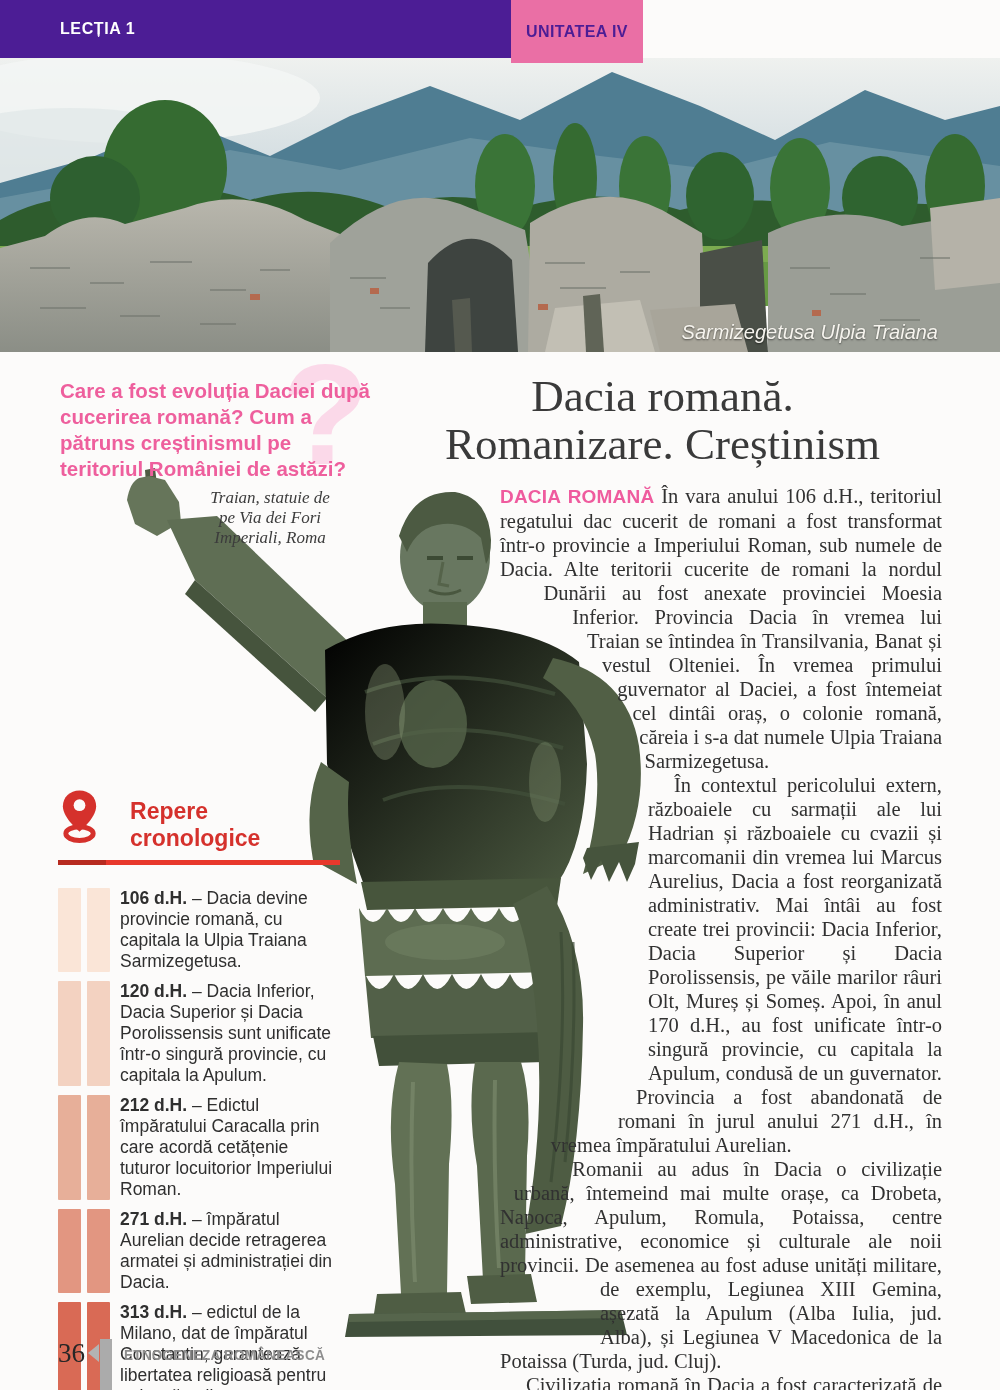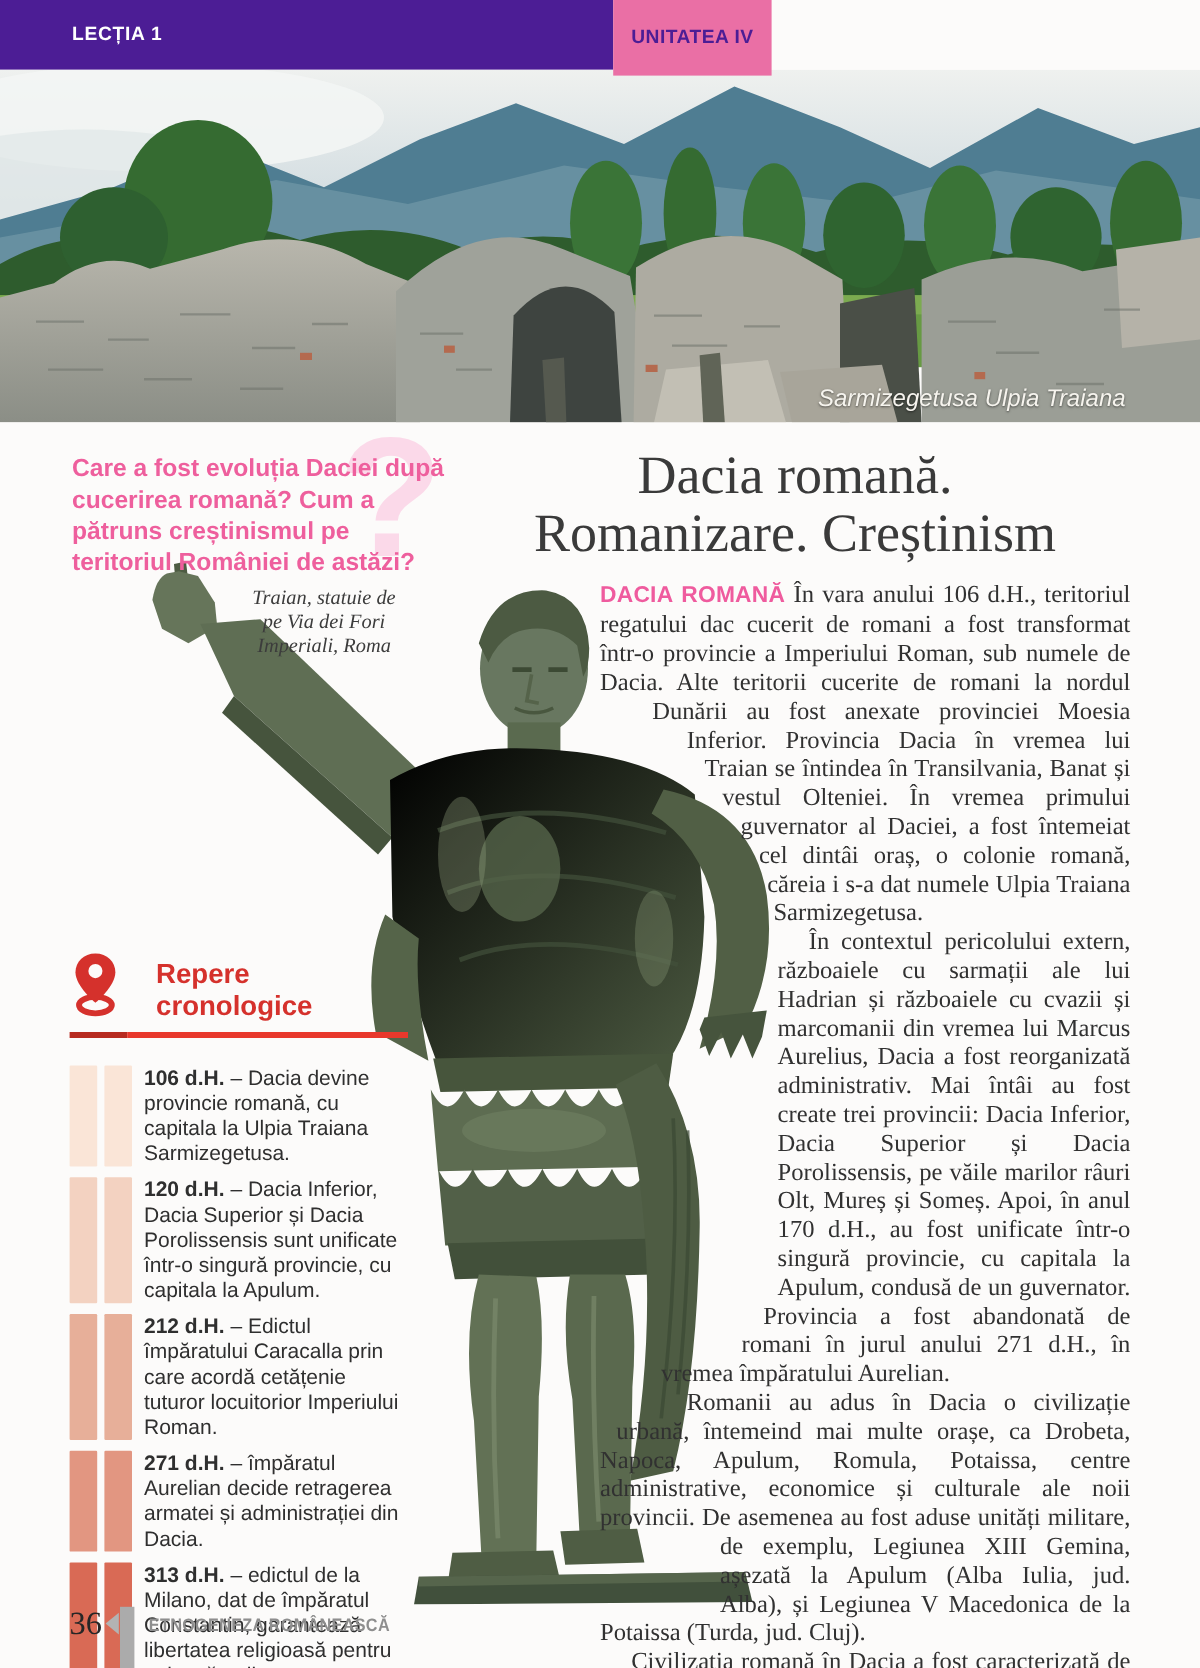--- a/index.html
+++ b/index.html
@@ -50,21 +50,21 @@
         shape-outside:polygon(0px 118px,58px 122px,100px 190px,135px 245px,148px 305px,148px 585px,
                               118px 625px,48px 650px,46px 678px,0px 705px,0px 798px,100px 804px,
                               100px 848px,0px 852px);}
   .article p{margin:0;}
   .article p.ind{text-indent:26px;}
   .article .lead{color:#ef5b9e;font-weight:bold;font-family:"Liberation Sans",sans-serif;
         font-size:19px;letter-spacing:.2px;}
 
   
   .timeline{position:absolute;left:58px;top:788px;width:282px;z-index:3;}
-  .tl-head{display:flex;align-items:center;gap:29px;}
+  .tl-head{display:flex;align-items:flex-start;gap:29px;}
   .tl-head .txt{color:#d5312c;font-weight:bold;font-size:23px;padding-top:10px;}
   .tl-rule{margin-top:8px;height:5px;display:flex;}
   .tl-rule .seg1{width:48px;background:#b72b20;}
   .tl-rule .seg2{flex:1;background:#e8382c;}
   .tl-items{margin-top:23px;}
   .tl-item{display:flex;gap:10px;margin-bottom:9px;}
   .tl-bars{width:52px;display:flex;gap:6px;flex:none;}
   .tl-bars .b{flex:1;border-radius:1px;}
   .tl-text{width:220px;font-size:17.5px;line-height:21px;color:#2f2f2f;}
   .tl-text b{font-weight:bold;}

